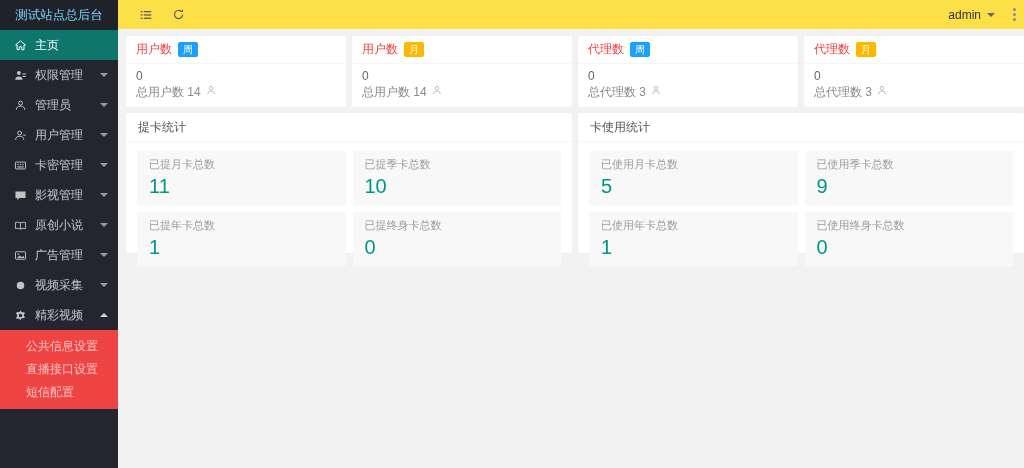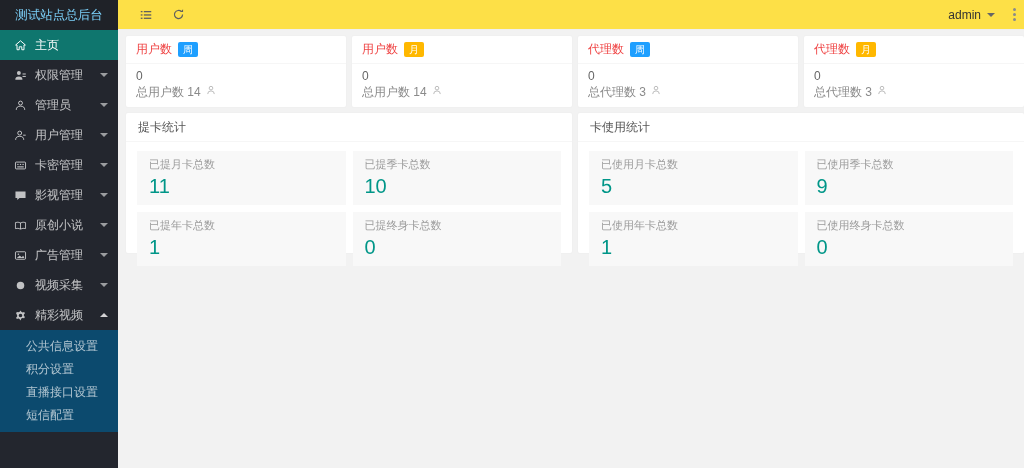--- a/index.html
+++ b/index.html
@@ -15,21 +15,21 @@
     color:rgba(255,255,255,.72); font-size:12px; cursor:pointer; position:relative; }
   .nav-item.active { background:#0f766e; color:#fff; }
   .nav-icon { width:14px; height:14px; margin-right:8px; display:inline-flex;
     align-items:center; justify-content:center; flex:none; }
   .nav-icon svg { display:block; }
   .nav-label { flex:1; white-space:nowrap; overflow:hidden; }
   .caret-down { width:0; height:0; border-left:4px solid transparent;
     border-right:4px solid transparent; border-top:4px solid rgba(255,255,255,.55); }
   .caret-up { width:0; height:0; border-left:4px solid transparent;
     border-right:4px solid transparent; border-bottom:4px solid rgba(255,255,255,.8); }
-  .submenu { background:#0c4a6e; padding:5px 0; }
+  .submenu { background:#ef4444; padding:5px 0; }
   .sub-item { height:23px; line-height:23px; padding-left:26px; font-size:12px;
     color:rgba(255,255,255,.68); cursor:pointer; white-space:nowrap; overflow:hidden; }
 
   
   .main { flex:1; display:flex; flex-direction:column; min-width:0; }
   .topbar { height:30px; background:#fde047; border-bottom:1px solid #efefef;
     display:flex; align-items:center; padding:0 6px 0 20px; color:#666; }
   .tb-icon { width:16px; height:16px; display:inline-flex; align-items:center;
     justify-content:center; margin-right:16px; cursor:pointer; color:#5f5f5f; }
   .tb-spacer { flex:1; }
@@ -182,21 +182,20 @@
           <svg viewBox="0 0 16 16" width="13" height="13">
               <path fill="currentColor" fill-rule="evenodd" d="M8 1.8l1 1.7a4.8 4.8 0 0 1 1.6.66l1.9-.5.96 1.66-1.34 1.45a4.9 4.9 0 0 1 0 1.58l1.34 1.45-.96 1.66-1.9-.5a4.8 4.8 0 0 1-1.6.66L8 14.2l-1-1.7a4.8 4.8 0 0 1-1.6-.66l-1.9.5-.96-1.66 1.34-1.45a4.9 4.9 0 0 1 0-1.58L2.54 5.2l.96-1.66 1.9.5A4.8 4.8 0 0 1 7 3.5Z M8 10.2a2.2 2.2 0 1 1 0-4.4 2.2 2.2 0 0 1 0 4.4Z"></path>
             </svg>
         </span>
         <span class="nav-label">精彩视频</span>
         <span class="caret-up"></span>
       </div>
 
       <div class="submenu">
         <div class="sub-item">公共信息设置</div>
-        <div class="sub-item">积分设置</div>
         <div class="sub-item">直播接口设置</div>
         <div class="sub-item">短信配置</div>
       </div>
     </nav>
   </aside>
 
   <div class="main">
     <header class="topbar">
       <span class="tb-icon">
         <svg viewBox="0 0 16 16" width="14" height="14" fill="currentColor">

